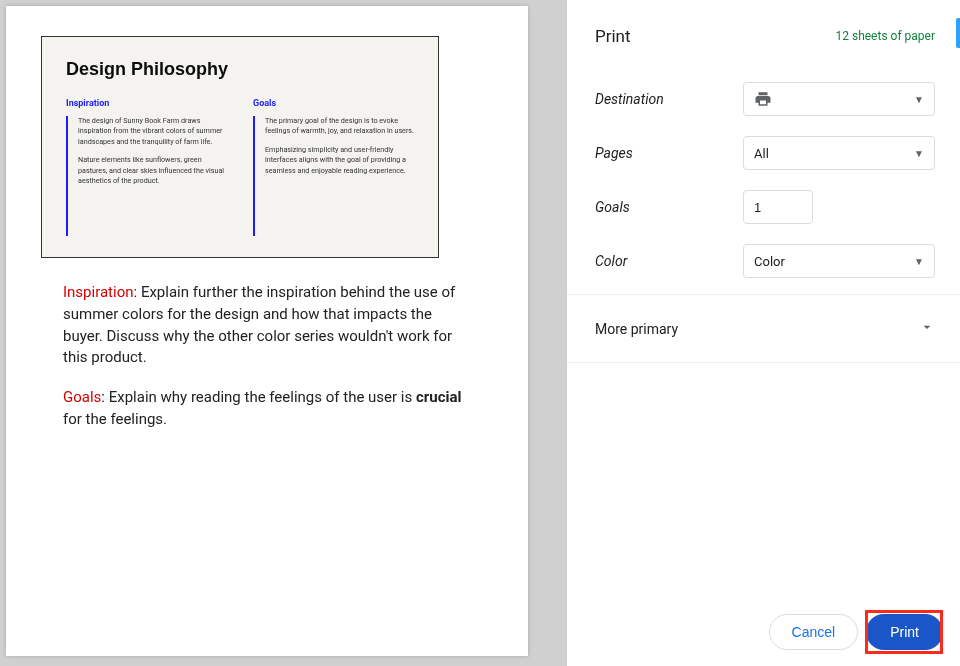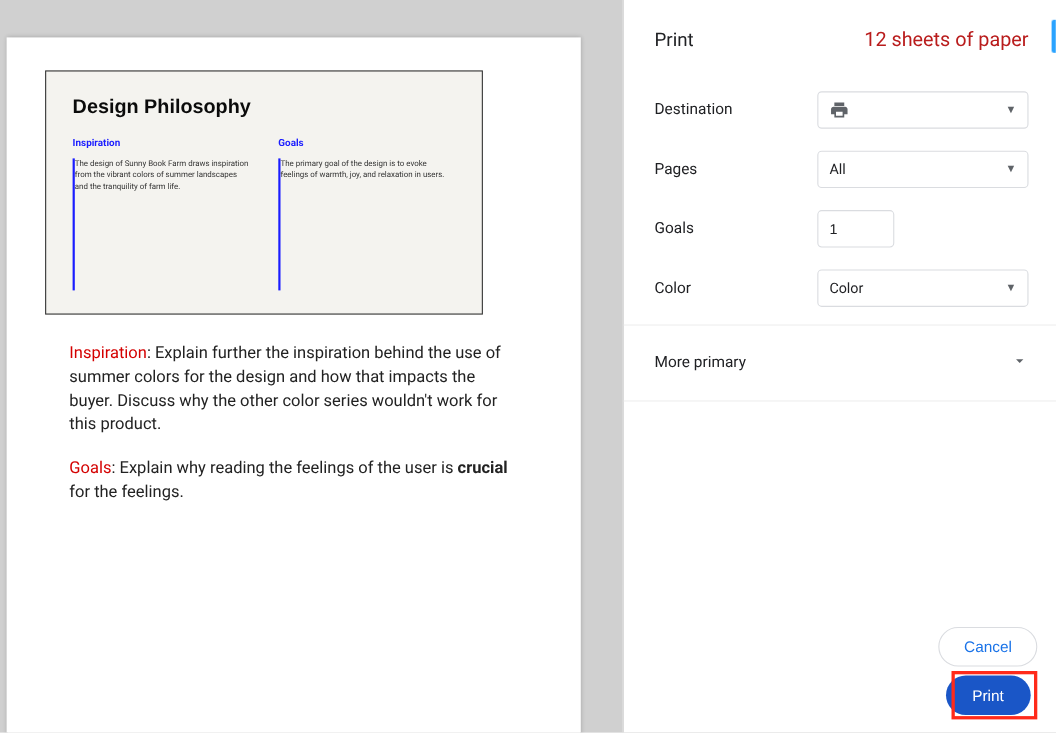--- a/index.html
+++ b/index.html
@@ -1,81 +1,83 @@
 <!DOCTYPE html>
 <html><head>
 <meta charset="utf-8">
 <style>
   * { box-sizing: border-box; margin: 0; padding: 0; }
   html, body { width: 960px; height: 666px; font-family: -apple-system, BlinkMacSystemFont, "Segoe UI", Roboto, Arial, sans-serif; overflow: hidden; }
   body { background: #d0d0d0; display: flex; }
 
   
-  .preview-pane { flex: 0 0 566px; height: 504px; background: #d0d0d0; padding: 6px 18px 6px 6px; margin-top: 28px; }
+  .preview-pane { flex: 0 0 566px; height: 504px; background: #d0d0d0; padding: 6px 18px 6px 6px; }
   .preview-sheet { width: 522px; height: 650px; background: #ffffff; box-shadow: 0 0 4px rgba(0,0,0,0.2); padding: 30px 35px 0 35px; position: relative; }
 
   
   .doc-frame { border: 1px solid #333; background: #f4f3ef; width: 398px; height: 222px; padding: 22px 24px 16px 24px; }
   .doc-title { font-size: 18px; font-weight: 700; color: #0b0b0b; margin-bottom: 18px; font-family: Arial, sans-serif; }
   .doc-cols { display: flex; gap: 26px; }
   .doc-col { flex: 1; }
   .col-head { font-size: 9px; font-weight: 700; color: #1a1cff; margin-bottom: 8px; }
-  .col-body { border-left: 2px solid #1a1cff; min-height: 120px; }
+  .col-body { border-left: 2px solid #1a1cff; padding-left: 10px; min-height: 120px; }
   .col-body p { font-size: 7.2px; line-height: 1.45; color: #333; margin-bottom: 8px; }
 
   
   .comments { margin: 24px 22px 0 22px; font-size: 15px; line-height: 1.45; color: #222; }
   .comments .cmt { margin-bottom: 18px; }
   .comments .tag { color: #d40000; }
   .comments b { font-weight: bold; }
 
   
   .panel { flex: 1; background: #ffffff; border-left: 1px solid #ccc; height: 666px; display: flex; flex-direction: column; font-size: 14px; color: #202124; position: relative; }
   .panel-head { display: flex; justify-content: space-between; align-items: center; padding: 26px 28px 26px 28px; }
   .panel-title { font-size: 17px; font-weight: 400; color: #202124; }
-  .sheet-count { font-size: 18px; color: #b91c1c; }
+  .sheet-count { font-size: 12px; color: #15803d; }
 
   .setting-row { display: flex; align-items: center; padding: 10px 28px; }
-  .setting-row .label { flex: 0 0 148px; font-size: 14px; color: #202124; }
+  .setting-row .label { flex: 0 0 148px; font-size: 14px; color: #202124; font-style: italic; }
   .setting-row .control { flex: 1; }
 
   .dropdown { width: 192px; height: 34px; border: 1px solid #dadce0; border-radius: 4px; background: #fff; display: flex; align-items: center; padding: 0 10px; position: relative; font-size: 13px; color: #202124; cursor: pointer; }
   .dropdown .caret { position: absolute; right: 10px; top: 50%; transform: translateY(-50%); color: #5f6368; font-size: 10px; }
   .dropdown .print-icon { color: #5f6368; display:inline-flex; }
   .copies-input { width: 70px; height: 34px; border: 1px solid #dadce0; border-radius: 4px; padding: 0 10px; font-size: 13px; color: #202124; }
 
   .more-row { display: flex; align-items: center; justify-content: space-between; padding: 24px 28px; cursor: pointer; border-top: 1px solid #eee; border-bottom: 1px solid #eee; margin-top: 6px; }
   .more-row .chev { color: #5f6368; }
 
-  .footer { position: absolute; bottom: 16px; right: 20px; display: flex; align-items: center; gap: 8px; flex-direction: column; }
+  .footer { position: absolute; bottom: 16px; right: 20px; display: flex; align-items: center; gap: 8px; }
   .btn-cancel { border: 1px solid #dadce0; background: #fff; color: #1a73e8; height: 36px; padding: 0 22px; border-radius: 18px; font-size: 14px; cursor: pointer; }
   .btn-print { background: #1a56c7; color: #fff; height: 36px; padding: 0 24px; border: none; border-radius: 18px; font-size: 14px; font-weight: 500; cursor: pointer; }
   .highlight-box { position: absolute; right: 20px; bottom: 12px; width: 78px; height: 44px; border: 3px solid #ff2a1a; pointer-events: none; }
 
   
   .blue-sliver { position: fixed; top: 18px; right: 0; width: 4px; height: 30px; background: #2aa3ff; border-radius: 2px 0 0 2px; }
 </style>
 </head>
 <body>
 
 <div class="preview-pane">
   <div class="preview-sheet">
     <div class="doc-frame">
       <div class="doc-title">Design Philosophy</div>
       <div class="doc-cols">
         <div class="doc-col">
           <div class="col-head">Inspiration</div>
           <div class="col-body">
             <p>The design of Sunny Book Farm draws inspiration from the vibrant colors of summer landscapes and the tranquility of farm life.</p>
+            <p>Nature elements like sunflowers, green pastures, and clear skies influenced the visual aesthetics of the product.</p>
           </div>
         </div>
         <div class="doc-col">
           <div class="col-head">Goals</div>
           <div class="col-body">
             <p>The primary goal of the design is to evoke feelings of warmth, joy, and relaxation in users.</p>
+            <p>Emphasizing simplicity and user-friendly interfaces aligns with the goal of providing a seamless and enjoyable reading experience.</p>
           </div>
         </div>
       </div>
     </div>
 
     <div class="comments">
       <div class="cmt">
         <span class="tag">Inspiration</span><span>: Explain further the inspiration behind the use of summer colors for the design and how that impacts the buyer. Discuss why the other color series wouldn't work for this product.</span>
       </div>
       <div class="cmt">

